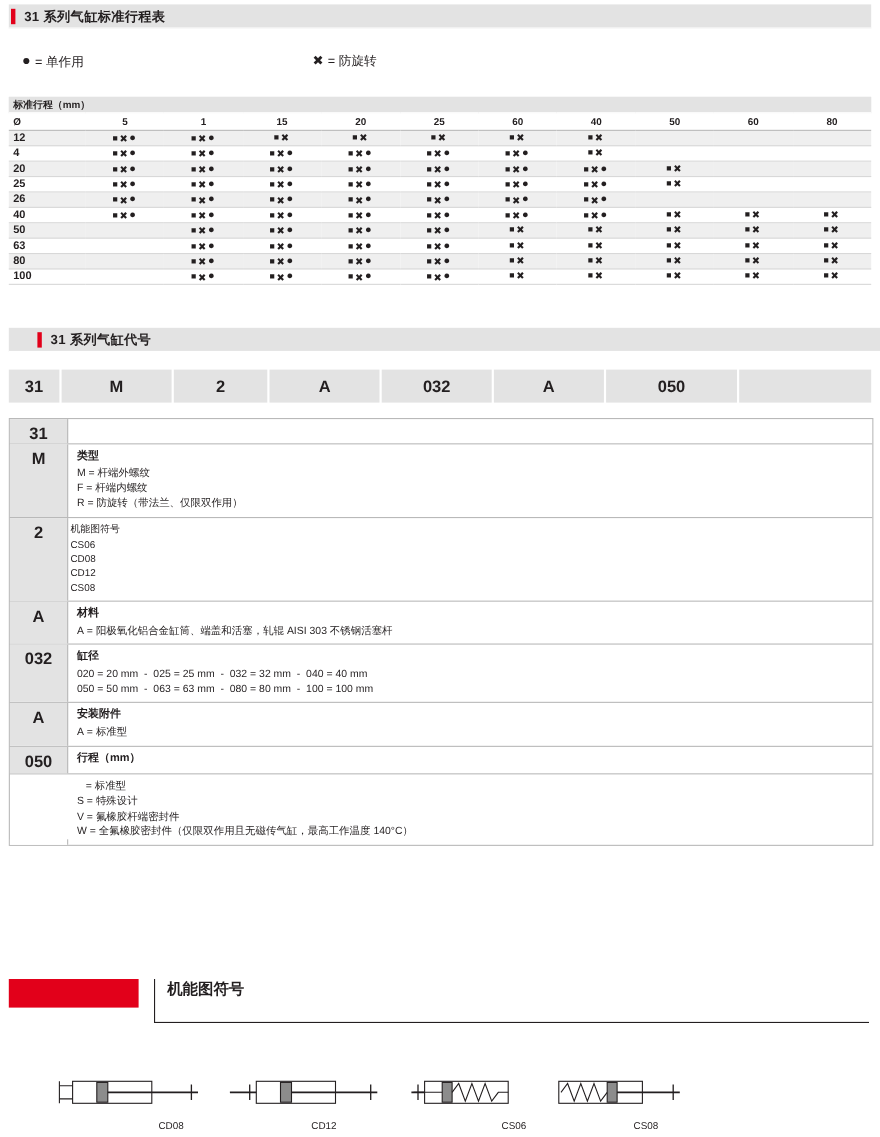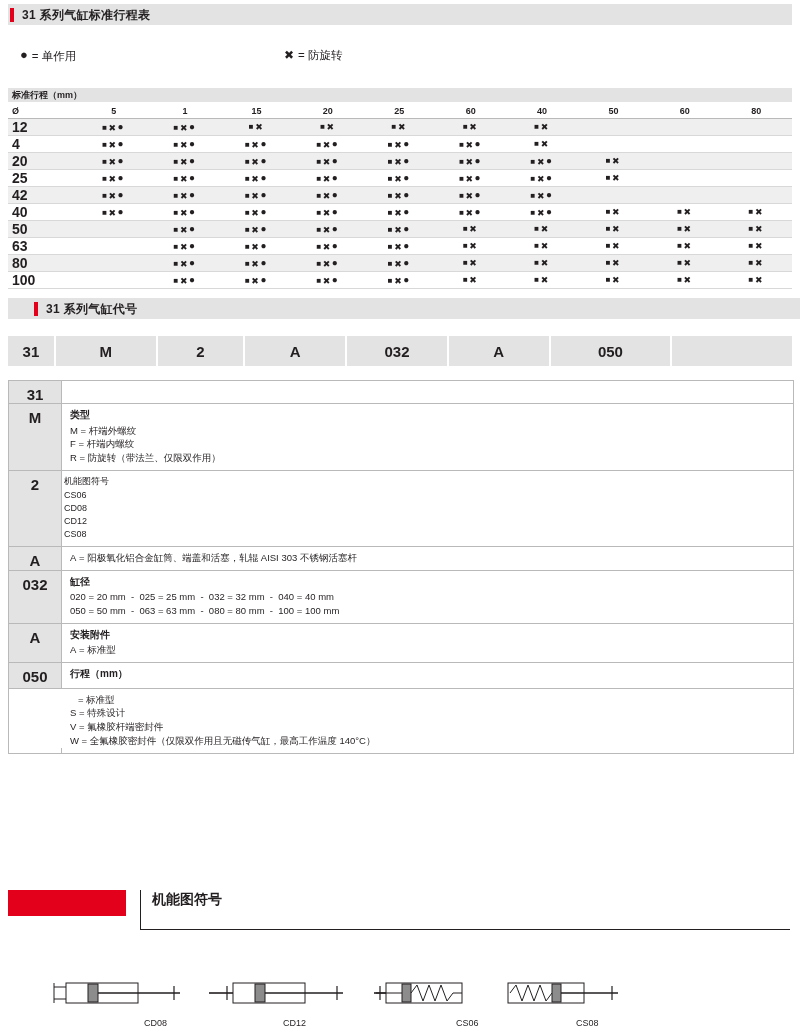--- a/index.html
+++ b/index.html
@@ -59,21 +59,21 @@
   }
   table.stroke tr.hdr-num td.first{text-align:left;padding-left:4px;font-weight:bold;}
   table.stroke tbody tr{height:13px;}
   table.stroke tbody tr:nth-child(odd){background:#efefef;}
   table.stroke tbody tr:nth-child(even){background:#ffffff;}
   table.stroke tbody td{
     height:13px;font-size:8.5px;text-align:center;color:#231f20;
     border-bottom:1px solid #d8d8d8;
   }
   table.stroke tbody td.bore{
-    text-align:left;padding-left:4px;font-weight:bold;font-size:14px;
+    text-align:left;padding-left:4px;font-weight:bold;font-size:10px;
   }
   .cellsyms{letter-spacing:1.5px;white-space:nowrap;font-size:8px;}
   .cellsyms .d{font-size:10px;vertical-align:1px;}
   .cellsyms .s{font-size:8px;vertical-align:1px;}
   .cellsyms .xx{font-weight:bold;font-size:9px;}
 
   
   .code-head-row{position:absolute;left:8px;top:336px;width:784px;height:30px;display:flex;}
   .code-head-row .cell{
     background:#e3e3e3;
@@ -214,21 +214,21 @@
             <td><span class="cellsyms"><span class="s">■</span><span class="xx">✖</span><span class="d">●</span></span></td>
             <td><span class="cellsyms"><span class="s">■</span><span class="xx">✖</span><span class="d">●</span></span></td>
             <td><span class="cellsyms"><span class="s">■</span><span class="xx">✖</span><span class="d">●</span></span></td>
             <td><span class="cellsyms"><span class="s">■</span><span class="xx">✖</span><span class="d">●</span></span></td>
             <td><span class="cellsyms"><span class="s">■</span><span class="xx">✖</span><span class="d">●</span></span></td>
             <td><span class="cellsyms"><span class="s">■</span><span class="xx">✖</span></span></td>
             <td></td>
             <td></td>
           </tr>
           <tr>
-            <td class="bore">42</td>
+            <td class="bore">26</td>
             <td><span class="cellsyms"><span class="s">■</span><span class="xx">✖</span><span class="d">●</span></span></td>
             <td><span class="cellsyms"><span class="s">■</span><span class="xx">✖</span><span class="d">●</span></span></td>
             <td><span class="cellsyms"><span class="s">■</span><span class="xx">✖</span><span class="d">●</span></span></td>
             <td><span class="cellsyms"><span class="s">■</span><span class="xx">✖</span><span class="d">●</span></span></td>
             <td><span class="cellsyms"><span class="s">■</span><span class="xx">✖</span><span class="d">●</span></span></td>
             <td><span class="cellsyms"><span class="s">■</span><span class="xx">✖</span><span class="d">●</span></span></td>
             <td><span class="cellsyms"><span class="s">■</span><span class="xx">✖</span><span class="d">●</span></span></td>
             <td></td>
             <td></td>
             <td></td>
@@ -325,21 +325,21 @@
       <div class="code-row row-tall2">
         <div class="key">M</div>
         <div class="val"><span class="t">类型</span><span>M&nbsp;=&nbsp;杆端外螺纹</span><br><span>F&nbsp;=&nbsp;杆端内螺纹</span><br><span>R&nbsp;=&nbsp;防旋转（带法兰、仅限双作用）</span><br></div>
       </div>
       <div class="code-row row-tall">
         <div class="key">2</div>
         <div class="side"><span class="t">机能图符号</span><span>CS06</span><br><span>CD08</span><br><span>CD12</span><br><span>CS08</span><br></div>
       </div>
       <div class="code-row">
         <div class="key">A</div>
-        <div class="val"><span>A&nbsp;=&nbsp;阳极氧化铝合金缸筒、端盖和活塞，轧辊&nbsp;AISI&nbsp;303&nbsp;不锈钢活塞杆</span><br></div>
+        <div class="val"><span class="t">材料</span><span>A&nbsp;=&nbsp;阳极氧化铝合金缸筒、端盖和活塞，轧辊&nbsp;AISI&nbsp;303&nbsp;不锈钢活塞杆</span><br></div>
       </div>
       <div class="code-row row-tall2">
         <div class="key">032</div>
         <div class="val"><span class="t">缸径</span><span>020&nbsp;=&nbsp;20&nbsp;mm&nbsp;&nbsp;-&nbsp;&nbsp;025&nbsp;=&nbsp;25&nbsp;mm&nbsp;&nbsp;-&nbsp;&nbsp;032&nbsp;=&nbsp;32&nbsp;mm&nbsp;&nbsp;-&nbsp;&nbsp;040&nbsp;=&nbsp;40&nbsp;mm</span><br><span>050&nbsp;=&nbsp;50&nbsp;mm&nbsp;&nbsp;-&nbsp;&nbsp;063&nbsp;=&nbsp;63&nbsp;mm&nbsp;&nbsp;-&nbsp;&nbsp;080&nbsp;=&nbsp;80&nbsp;mm&nbsp;&nbsp;-&nbsp;&nbsp;100&nbsp;=&nbsp;100&nbsp;mm</span><br></div>
       </div>
       <div class="code-row">
         <div class="key">A</div>
         <div class="val"><span class="t">安装附件</span><span>A&nbsp;=&nbsp;标准型</span><br></div>
       </div>
       <div class="code-row">

